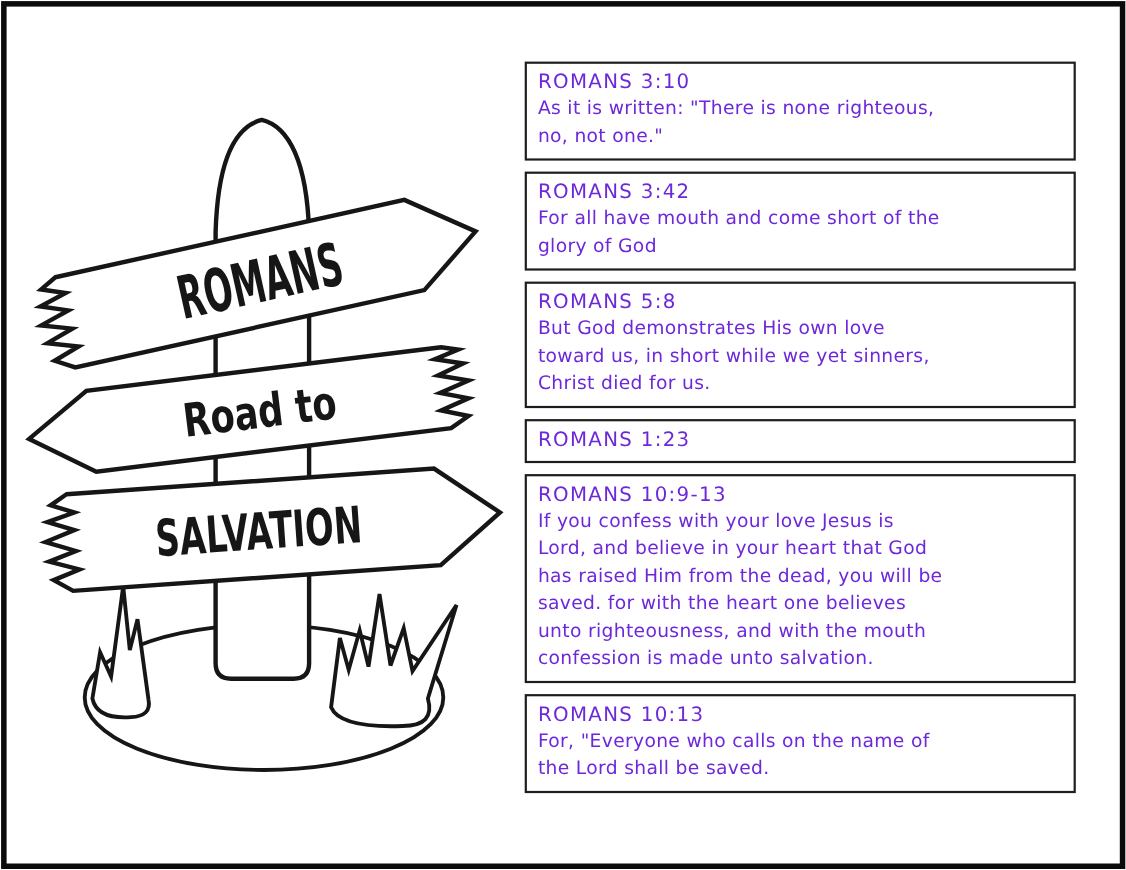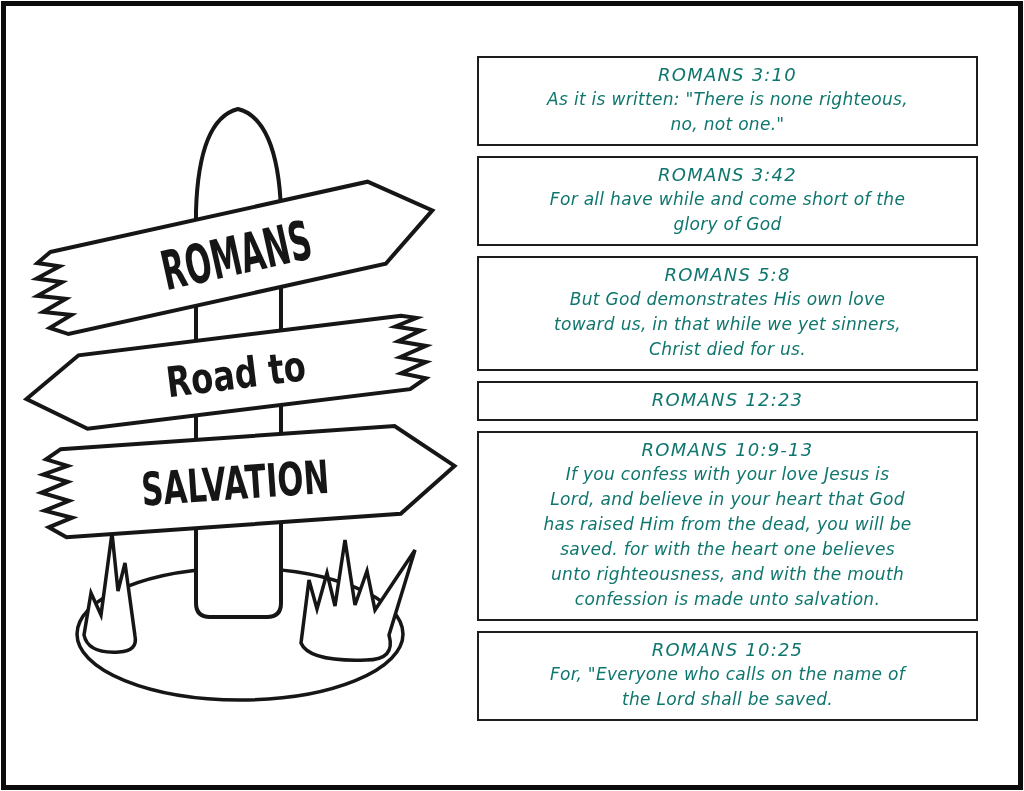--- a/index.html
+++ b/index.html
@@ -9,21 +9,21 @@
   .page-frame { position:absolute; inset:1px; border:5px solid #0b0b0b; pointer-events:none; }
 
   
   .art-wrap { position:absolute; left:18px; top:103px; width:442px; height:602px; }
   .art-wrap svg { width:100%; height:100%; }
 
   
   .verse-col { position:absolute; left:477px; top:56px; width:501px;
                display:flex; flex-direction:column; gap:10px; }
   .verse-card { border:2px solid #1d1d1d; background:#ffffff;
-                padding:4px 10px 7px; text-align:center; color:#0f766e;font-style:italic; }
+                padding:4px 10px 7px; text-align:left; color:#6d28d9; }
   .verse-ref { font-size:18px; line-height:25px; letter-spacing:1.2px; font-weight:500; }
   .verse-text { font-size:17px; line-height:25px; white-space:pre-line; letter-spacing:0.3px; }
 </style>
 </head>
 <body>
 
 <div class="sheet">
 
   <div class="art-wrap">
     <svg viewBox="0 0 442 602" xmlns="http://www.w3.org/2000/svg" stroke="#161616" fill="none" stroke-linejoin="round" stroke-linecap="round">
@@ -64,47 +64,47 @@
   <div class="verse-col">
 
     <div class="verse-card">
       <div class="verse-ref">ROMANS 3:10</div>
       <div class="verse-text">As it is written: "There is none righteous,
 no, not one."</div>
     </div>
 
     <div class="verse-card">
       <div class="verse-ref">ROMANS 3:42</div>
-      <div class="verse-text">For all have while and come short of the
+      <div class="verse-text">For all have mouth and come short of the
 glory of God</div>
     </div>
 
     <div class="verse-card">
       <div class="verse-ref">ROMANS 5:8</div>
       <div class="verse-text">But God demonstrates His own love
-toward us, in that while we yet sinners,
+toward us, in short while we yet sinners,
 Christ died for us.</div>
     </div>
 
     <div class="verse-card">
-      <div class="verse-ref">ROMANS 12:23</div>
+      <div class="verse-ref">ROMANS 1:23</div>
     </div>
 
     <div class="verse-card">
       <div class="verse-ref">ROMANS 10:9-13</div>
       <div class="verse-text">If you confess with your love Jesus is
 Lord, and believe in your heart that God
 has raised Him from the dead, you will be
 saved. for with the heart one believes
 unto righteousness, and with the mouth
 confession is made unto salvation.</div>
     </div>
 
     <div class="verse-card">
-      <div class="verse-ref">ROMANS 10:25</div>
+      <div class="verse-ref">ROMANS 10:13</div>
       <div class="verse-text">For, "Everyone who calls on the name of
 the Lord shall be saved.</div>
     </div>
 
   </div>
 
   <div class="page-frame"></div>
 </div>
 
 </body></html>

